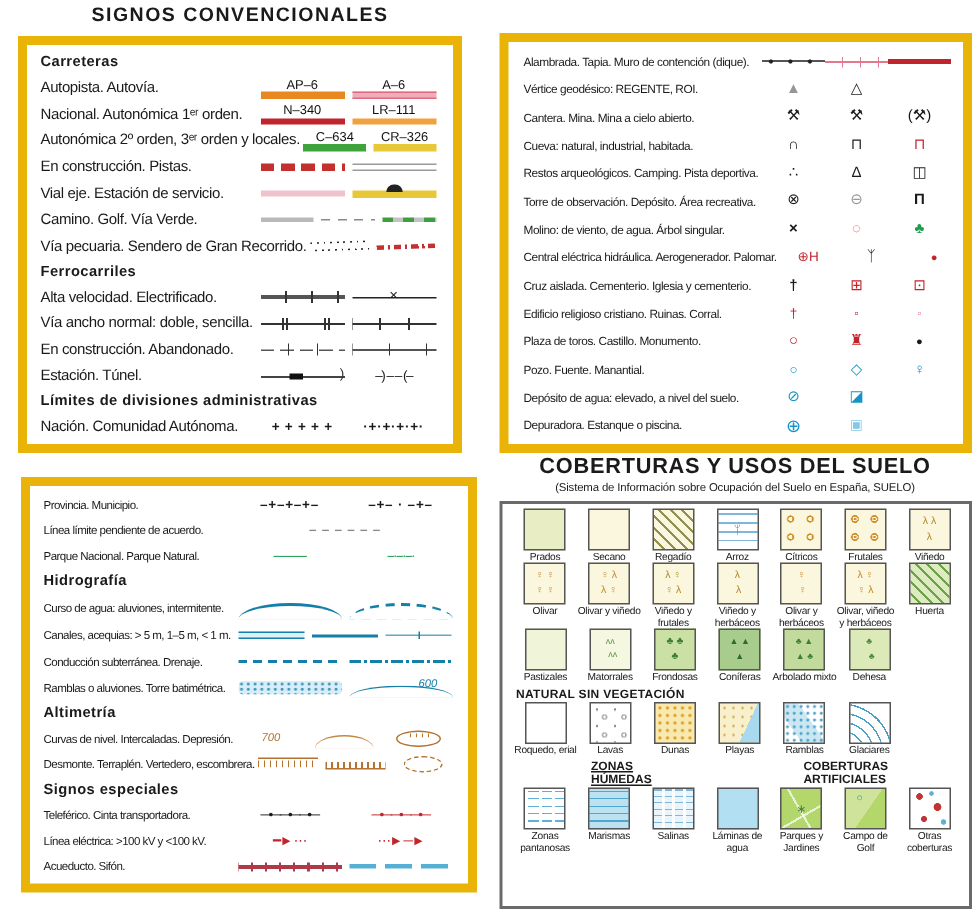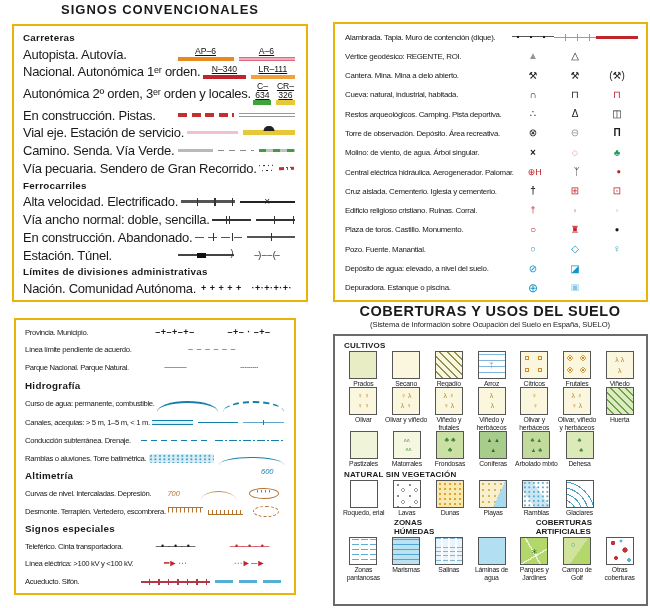--- a/index.html
+++ b/index.html
@@ -1,57 +1,57 @@
 <!DOCTYPE html>
 <html><head>
 <meta charset="utf-8">
 <style>
   * { box-sizing: border-box; margin: 0; padding: 0; }
   html,body { background:#fff; }
   #page { position:relative; width:650px; height:608px; background:#fff;
           font-family:"Liberation Sans", sans-serif; color:#1a1a1a; overflow:hidden; }
 
-  .box { position:absolute; border:2px solid #eab308; background:#fff; }
+  .box { position:absolute; border:6px solid #eab308; background:#fff; }
   #title-left { position:absolute; left:14px; top:2px; width:292px; text-align:center;
                 font-size:13px; font-weight:bold; letter-spacing:1px; }
   #box-roads { left:12px; top:24px; width:296px; height:278px; padding:5px 9px 4px 9px;
                display:flex; flex-direction:column; justify-content:space-between; }
   #box-symbols { left:333px; top:22px; width:315px; height:280px; padding:6px 8px 5px 10px;
                display:flex; flex-direction:column; justify-content:space-between; }
-  #box-lowleft { left:14px; top:318px; width:282px; height:277px; padding:5px 8px 4px 9px;
+  #box-lowleft { left:14px; top:318px; width:304px; height:277px; padding:5px 8px 4px 9px;
                display:flex; flex-direction:column; justify-content:space-between; }
   #cov-titles { position:absolute; left:330px; top:303px; width:320px; text-align:center; }
   #cov-title { font-size:14.5px; font-weight:bold; letter-spacing:0.5px; }
   #cov-subtitle { font-size:7.6px; letter-spacing:-0.1px; margin-top:1px; }
   #box-cov { left:333px; top:334px; width:315px; height:272px; border:2px solid #6a6a6a;
              padding:3px 5px 2px 7px; }
 
   .lrow { display:flex; align-items:center; min-height:14px; }
   .lhead { font-weight:bold; font-size:9.8px; letter-spacing:0.3px; padding:1px 0; }
-  .llabel { flex:1; font-size:13px; letter-spacing:-0.25px; white-space:nowrap; overflow:visible; }
+  .llabel { flex:1; font-size:10px; letter-spacing:-0.25px; white-space:nowrap; overflow:visible; }
   #box-symbols .llabel { font-size:7.9px; letter-spacing:-0.3px; }
   #box-lowleft .llabel { font-size:7.7px; letter-spacing:-0.35px; }
   .syms { display:flex; align-items:center; }
   #box-roads .syms { width:122px; }
   #box-symbols .syms { width:126px; }
   #box-lowleft .syms { width:148px; }
   .sym { flex:1; margin:0 2.5px; display:flex; flex-direction:column; align-items:center;
          justify-content:center; min-width:0; font-size:10px; line-height:1; text-align:center; }
   #box-symbols .sym { flex:none; width:42px; margin:0; }
   .shape { width:100%; }
 
   
   .c-red { color:#C2242C; } .c-pink { color:#E8919F; } .c-blue { color:#1594C8; }
   .c-lblue { color:#85C8E4; } .c-gray { color:#969696; } .c-green { color:#1F9E50; }
   .sz-s { font-size:7.5px; } .sz-m { font-size:9px; } .sz-l { font-size:12px; }
   .bold { font-weight:bold; }
 
   
   .road { width:100%; display:flex; flex-direction:column; align-items:center; }
-  .rt { font-size:8.6px; color:#111; letter-spacing:0;text-decoration:underline; }
+  .rt { font-size:8.6px; color:#111; letter-spacing:0; }
   .rbar { width:100%; height:4.5px; margin-top:1px; }
   .b-ap { background:#E8891F; }
   .b-a  { background:#F2ABB8; border-top:1px solid #DE6C80; border-bottom:1px solid #DE6C80; }
   .b-n  { background:#C2242C; }
   .b-lr { background:#EFA23D; }
   .b-c  { background:#3FA33C; }
   .b-cr { background:#E7C839; }
 
   .s-construccion { height:4.5px; background:repeating-linear-gradient(90deg,#C23030 0 9px,transparent 9px 13.5px); }
   .s-pista { height:4.5px; border-top:1.2px solid #9A9A9A; border-bottom:1.2px solid #9A9A9A; }
@@ -117,21 +117,21 @@
   .s-canal15 { height:1.6px; background:#147FA8; }
   .s-canal1 { height:1.1px; background:#5FA8C8; position:relative; }
   .s-canal1::after { content:""; position:absolute; left:50%; top:-2px; width:1.1px; height:5px; background:#147FA8; }
   .s-cond-subt { height:1.6px; background:repeating-linear-gradient(90deg,#147FA8 0 6px,transparent 6px 10px); }
   .s-drenaje { height:1.6px; background:repeating-linear-gradient(90deg,#147FA8 0 8px,transparent 8px 10px,#147FA8 10px 11.6px,transparent 11.6px 14px); }
   .s-ramblas-sym { height:9px; border-radius:3px; background-color:#D7EDF7;
       background-image:radial-gradient(circle at 2px 2px,#3E97BC 0.8px,transparent 1.2px); background-size:4.5px 3.5px; }
   .s-batimetrica { height:13px; position:relative; }
   .s-batimetrica::before { content:""; position:absolute; left:0; right:0; top:5px; bottom:0;
       border-top:1.3px solid #147FA8; border-radius:50% 50% 0 0/100% 100% 0 0; }
-  .s-batimetrica .txt { position:absolute; right:10px; top:16px; font-size:7.5px; font-style:italic; color:#147FA8; }
+  .s-batimetrica .txt { position:absolute; right:10px; top:0; font-size:7.5px; font-style:italic; color:#147FA8; }
 
   
   .s-curva-nivel { flex-direction:row; color:#B5722E; width:100%; }
   .s-curva-nivel::before, .s-curva-nivel::after { content:""; flex:1; height:1.5px; background:#B5722E; border-radius:40%; }
   .s-curva-nivel .txt { font-size:7.5px; font-style:italic; padding:0 2px; transform:rotate(-4deg); }
   .s-curva-inter { height:9px; border-top:1.2px solid #C08840; border-radius:50% 50% 0 0/100% 100% 0 0; margin-top:4px; width:88%; }
   .s-depresion { width:30px; height:11px; border:1.2px solid #B5722E; border-radius:50%; flex:none;
       background-image:repeating-linear-gradient(90deg,transparent 0 3px,#B5722E 3px 4px);
       background-size:65% 2.5px; background-position:50% 1px; background-repeat:no-repeat; }
   .s-desmonte { height:8px;
@@ -146,21 +146,21 @@
 
   
   .s-acueducto { height:6px;
       background-image:repeating-linear-gradient(90deg,transparent 0 8px,#B03848 8px 9.5px),
                        linear-gradient(transparent 1.8px,#B03848 1.8px 4.2px,transparent 4.2px); }
   .s-sifon { height:3px; background:repeating-linear-gradient(90deg,#56AFD4 0 18px,transparent 18px 24px); }
 
   
   .cov-head { font-weight:bold; font-size:8px; letter-spacing:0.2px; padding:2px 0 1px 2px; }
   .cov-dual { display:flex; font-weight:bold; font-size:8px; padding:2px 0 1px 0; }
-  .cov-dual span:first-child { margin-left:52px; }
+  .cov-dual span:first-child { margin-left:52px;text-decoration:underline; }
   .cov-dual span:last-child { margin-left:76px; }
   .cov-row { display:flex; }
   .cov-cell { width:43.2px; display:flex; flex-direction:column; align-items:center; }
   .tile { width:28px; height:28px; border:1px solid #555; position:relative; overflow:hidden; flex:none; }
   .tile::after { position:absolute; inset:0; display:flex; align-items:center; justify-content:center;
                  white-space:pre; text-align:center; }
   .tlabel { font-size:6.8px; line-height:1.1; text-align:center; margin-top:1px; letter-spacing:-0.2px; }
 
   .t-prados { background:#E9EDC4; }
   .t-secano { background:#FAF7DE; }
@@ -302,21 +302,21 @@
         <span class="syms">
           <span class="sym">
             <span class="shape s-vial-eje"></span>
           </span>
           <span class="sym">
             <span class="shape s-servicio"></span>
           </span>
         </span>
       </div>
       <div class="lrow">
-        <span class="llabel">Camino. Senda. Vía Verde.</span>
+        <span class="llabel">Camino. Golf. Vía Verde.</span>
         <span class="syms">
           <span class="sym">
             <span class="shape s-camino"></span>
           </span>
           <span class="sym">
             <span class="shape s-senda"></span>
           </span>
           <span class="sym">
             <span class="shape s-via-verde"></span>
           </span>
@@ -521,21 +521,21 @@
       </div>
       <div class="lrow">
         <span class="llabel">Parque Nacional. Parque Natural.</span>
         <span class="syms">
           <span class="sym c-green g-line">-----------</span>
           <span class="sym c-green g-line">--·--·--·</span>
         </span>
       </div>
       <div class="lhead">Hidrografía</div>
       <div class="lrow">
-        <span class="llabel">Curso de agua: permanente, combustible.</span>
+        <span class="llabel">Curso de agua: aluviones, intermitente.</span>
         <span class="syms">
           <span class="sym">
             <span class="shape s-curso-perm"></span>
           </span>
           <span class="sym">
             <span class="shape s-curso-int"></span>
           </span>
         </span>
       </div>
       <div class="lrow">
@@ -631,21 +631,20 @@
           </span>
         </span>
       </div>
     </div>
 
   <div id="cov-titles">
     <div id="cov-title">COBERTURAS Y USOS DEL SUELO</div>
     <div id="cov-subtitle">(Sistema de Información sobre Ocupación del Suelo en España, SUELO)</div>
   </div>
   <div id="box-cov" class="box">
-      <div class="cov-head">CULTIVOS</div>
       <div class="cov-row">
         <div class="cov-cell">
           <div class="tile t-prados"></div>
           <div class="tlabel">Prados</div>
         </div>
         <div class="cov-cell">
           <div class="tile t-secano"></div>
           <div class="tlabel">Secano</div>
         </div>
         <div class="cov-cell">

